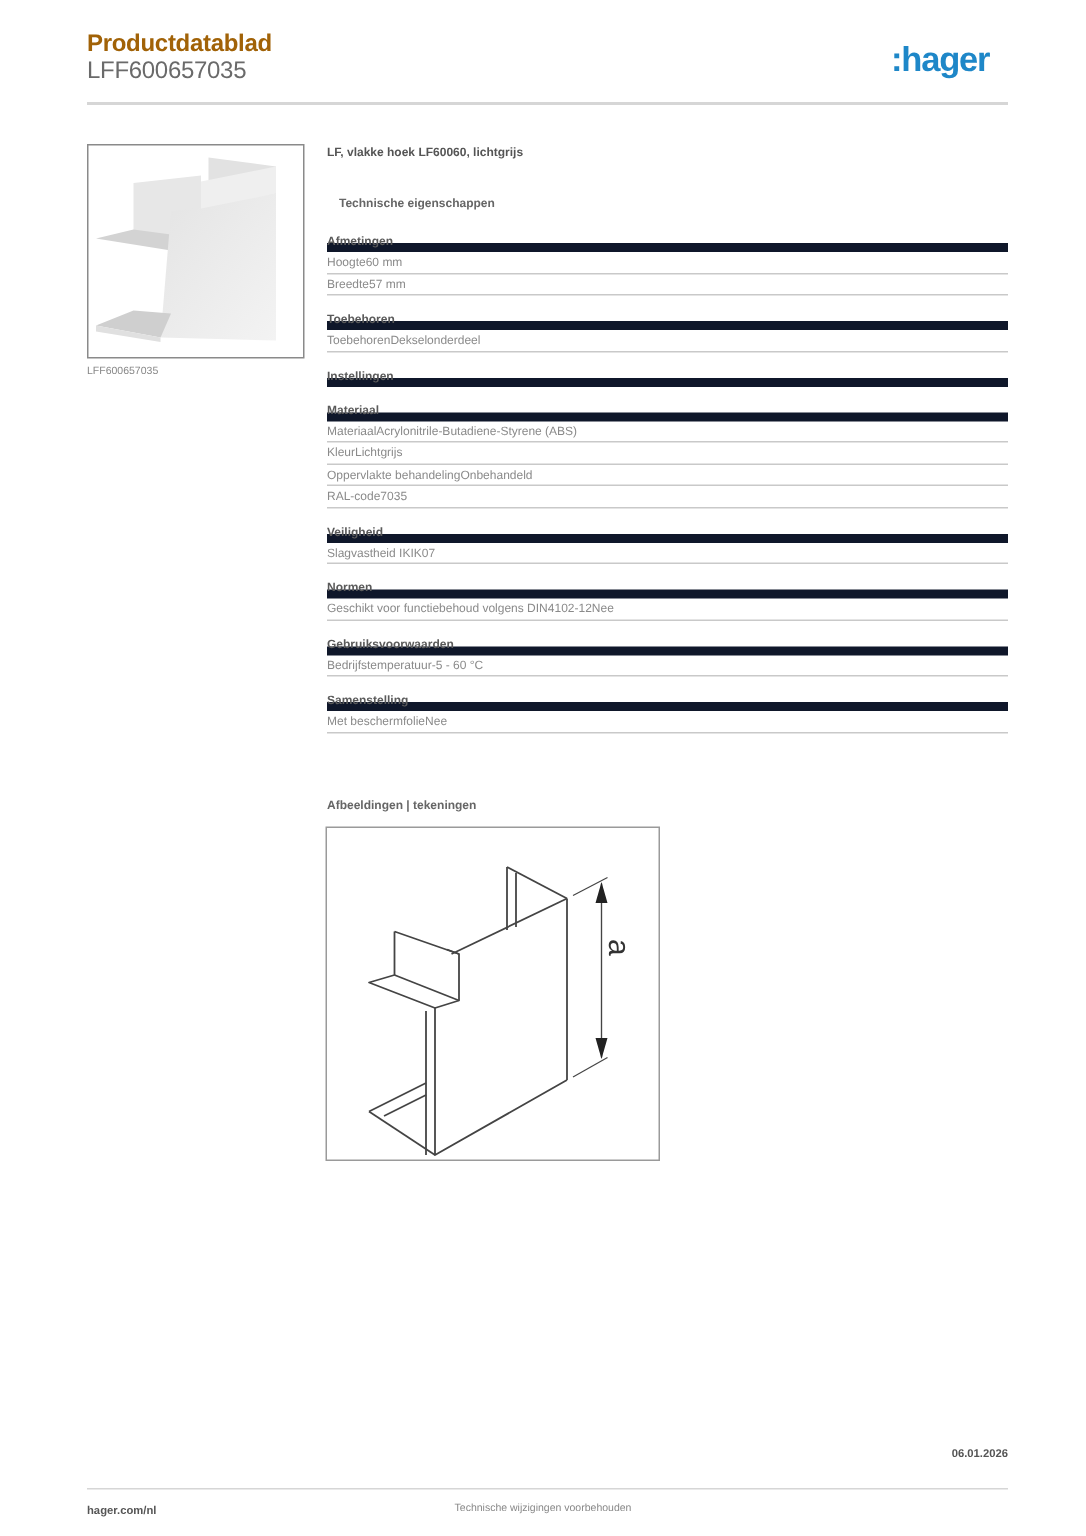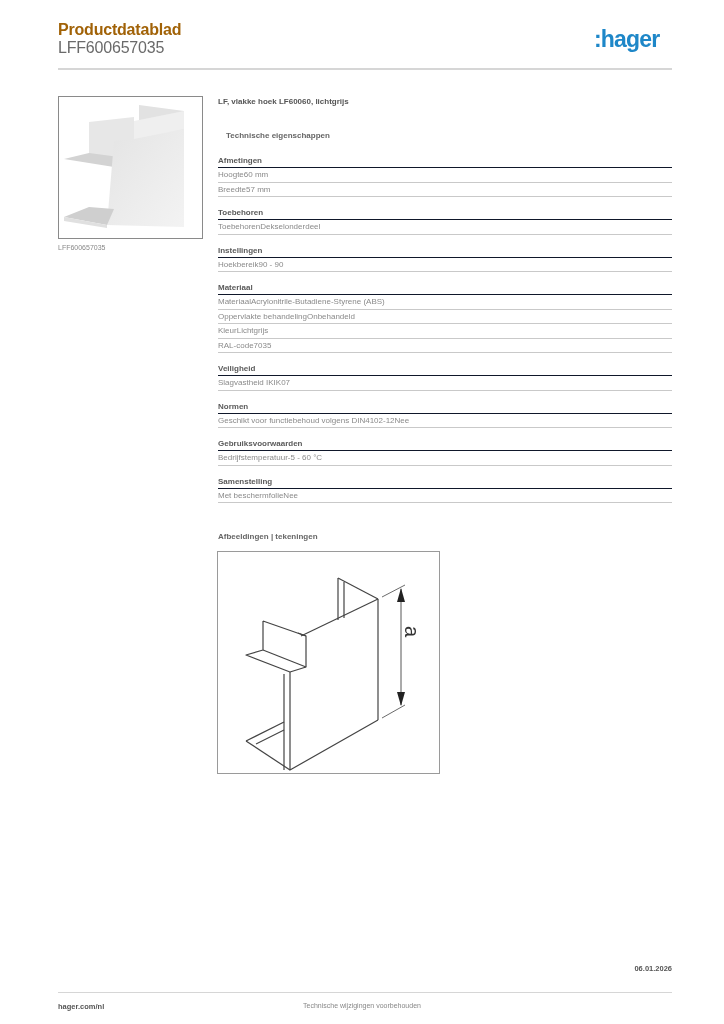--- a/index.html
+++ b/index.html
@@ -12,21 +12,21 @@
   .header-rule { position: absolute; left: 58px; top: 68px; width: 614px; height: 2px; background: #d6d6d6; }
 
   .product-image { position: absolute; left: 58px; top: 96px; width: 145px; height: 143px; border: 1px solid #8a8a8a; background: #fff; overflow: hidden; }
   .product-caption { position: absolute; left: 58px; top: 244px; font-size: 7px; color: #888; }
 
   .product-name { position: absolute; left: 218px; top: 97px; font-size: 8px; font-weight: bold; color: #555; }
   .tech-title { position: absolute; left: 218px; top: 131px; font-size: 8px; font-weight: bold; color: #666; margin-left: 8px; }
 
   .specs { position: absolute; left: 218px; top: 155px; width: 454px; }
   .spec-group { margin-bottom: 10px; }
-  .group-head { font-size: 8px; font-weight: bold; color: #5a5a5a; height: 13px; line-height: 12px; border-bottom: 1px solid #0f172a; }
+  .group-head { font-size: 8px; font-weight: bold; color: #5a5a5a; height: 13px; line-height: 12px; border-bottom: 6px solid #0f172a; }
   .spec-row { display: flex; font-size: 8px; color: #8a8a8a; height: 14.5px; line-height: 14px; border-bottom: 1px solid #c9c9c9; }
 
   .drawings-title { position: absolute; left: 218px; top: 532px; font-size: 8px; font-weight: bold; color: #666; }
   .drawing-box { position: absolute; left: 217px; top: 551px; width: 223px; height: 223px; border: 1px solid #9a9a9a; background: #fff; }
 
   .footer-rule { position: absolute; left: 58px; top: 992px; width: 614px; height: 1px; background: #d6d6d6; }
   .footer-left { position: absolute; left: 58px; top: 1002px; font-size: 7.5px; font-weight: bold; color: #555; }
   .footer-center { position: absolute; left: 0; width: 724px; text-align: center; top: 1002px; font-size: 7px; color: #888; }
   .footer-right { position: absolute; right: 52px; top: 964px; font-size: 7.5px; font-weight: bold; color: #555; }
 </style>
@@ -83,38 +83,34 @@
   </div>
   <div class="spec-group">
     <div class="group-head">Toebehoren</div>
     <div class="spec-row">
         <span>Toebehoren</span>
         <span>Dekselonderdeel</span>
       </div>
   </div>
   <div class="spec-group">
     <div class="group-head">Instellingen</div>
-    <div class="spec-row">
-        <span>Hoekbereik</span>
-        <span>90 - 90</span>
-      </div>
   </div>
   <div class="spec-group">
     <div class="group-head">Materiaal</div>
     <div class="spec-row">
         <span>Materiaal</span>
         <span>Acrylonitrile-Butadiene-Styrene (ABS)</span>
       </div>
     <div class="spec-row">
+        <span>Kleur</span>
+        <span>Lichtgrijs</span>
+      </div>
+    <div class="spec-row">
         <span>Oppervlakte behandeling</span>
         <span>Onbehandeld</span>
-      </div>
-    <div class="spec-row">
-        <span>Kleur</span>
-        <span>Lichtgrijs</span>
       </div>
     <div class="spec-row">
         <span>RAL-code</span>
         <span>7035</span>
       </div>
   </div>
   <div class="spec-group">
     <div class="group-head">Veiligheid</div>
     <div class="spec-row">
         <span>Slagvastheid IK</span>

